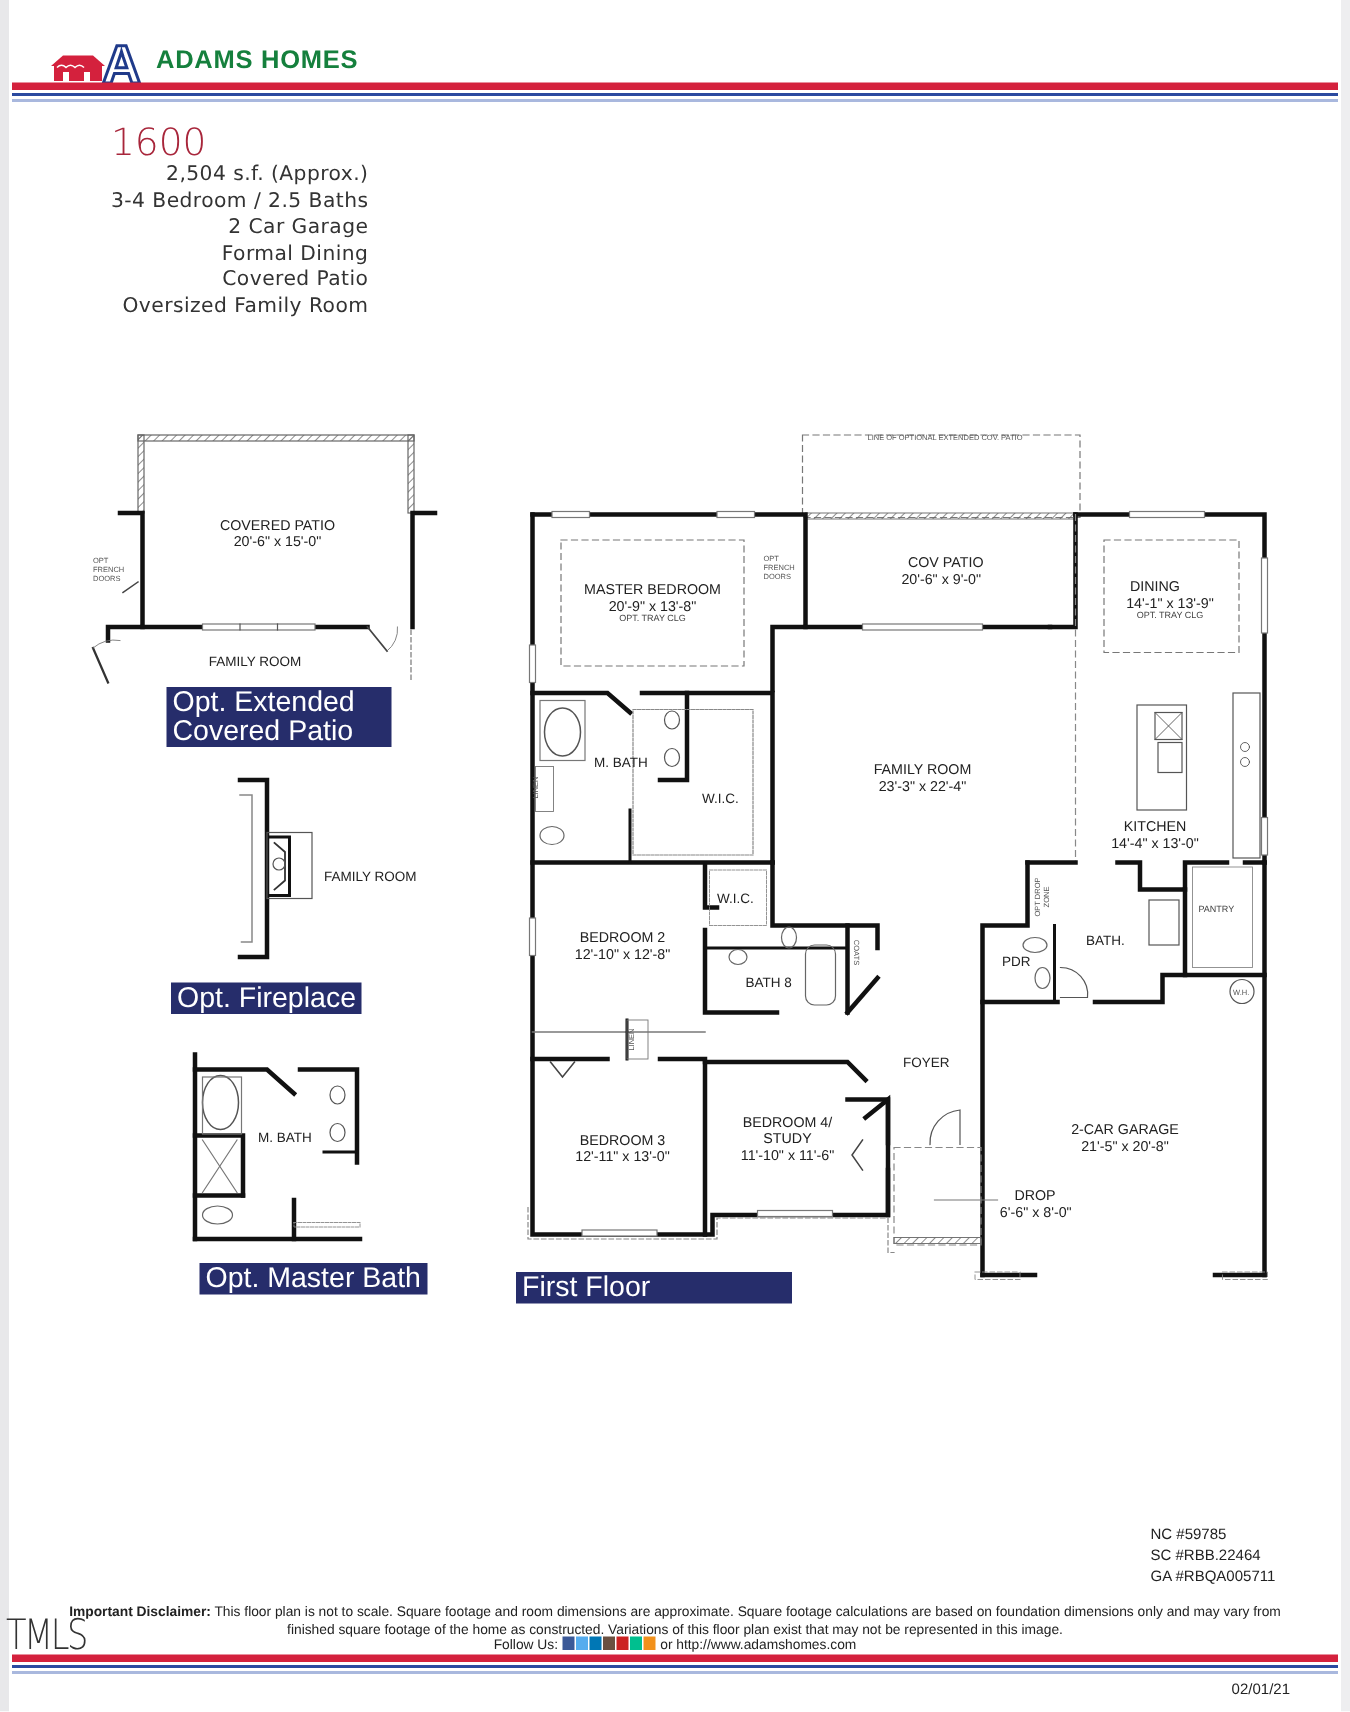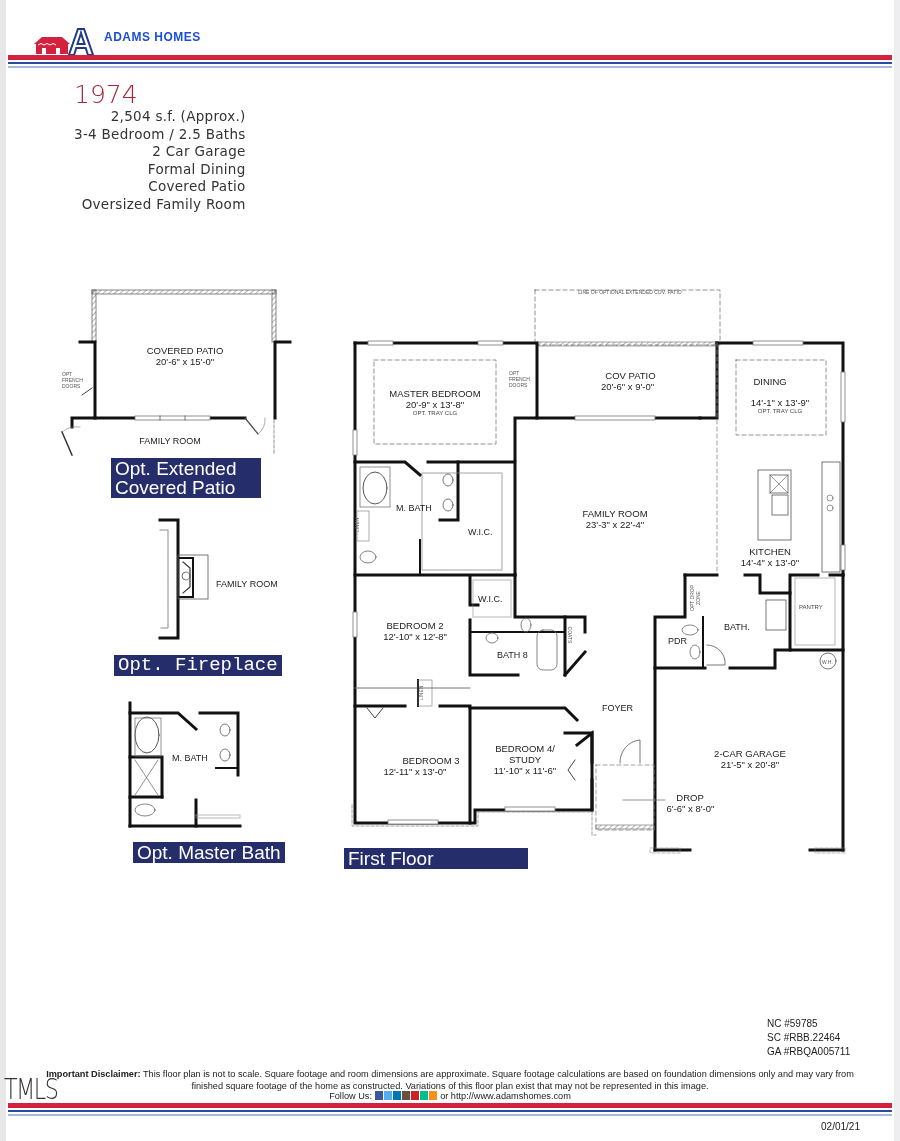--- a/index.html
+++ b/index.html
@@ -6,21 +6,21 @@
   body { width:900px; height:1141px; background:#ffffff; position:relative; overflow:hidden;
          font-family:"Liberation Sans", sans-serif; color:#222; }
   .edge-left { position:absolute; left:0; top:0; width:6px; height:1141px; background:#e8e8ea; }
   .edge-right { position:absolute; right:0; top:0; width:6px; height:1141px; background:#eeeef0; }
 
   
   .logo { position:absolute; left:32px; top:26px; height:32px; width:240px; }
   .logo-house { position:absolute; left:0; top:8px; }
   .logo-a { position:absolute; left:36px; top:-1px; font-family:"Liberation Sans", sans-serif; font-weight:bold;
             font-size:36px; color:#ffffff; -webkit-text-stroke:2px #1f3a8a; line-height:36px; }
-  .logo-text { position:absolute; left:72px; top:4px; font-weight:bold; font-size:12px; color:#1d4ed8; letter-spacing:0.5px; }
+  .logo-text { position:absolute; left:72px; top:4px; font-weight:bold; font-size:17px; color:#15803d; letter-spacing:0.5px; }
 
   .rule { position:absolute; left:8px; right:8px; }
   .rule-red { height:5px; background:#d4213d; }
   .rule-blue { height:2px; background:#2b4aa0; }
   .rule-lblue { height:2px; background:#a9b8de; }
 
   .plan-number { position:absolute; left:74px; top:80px; font-size:25px; color:#a8263b; font-family:"DejaVu Sans", sans-serif; font-weight:300; }
   .features { position:absolute; left:74px; top:108px; font-family:"DejaVu Sans", sans-serif; font-size:13.5px; color:#333; line-height:17.5px; letter-spacing:0.3px;text-align:right; }
   .features div { white-space:nowrap; }
 
@@ -55,21 +55,21 @@
     <rect x="10" y="14" width="4" height="6" fill="#fff"></rect>
     <rect x="24" y="14" width="4" height="6" fill="#fff"></rect>
   </svg>
   <span class="logo-a">A</span>
   <span class="logo-text">ADAMS HOMES</span>
 </div>
 <div class="rule rule-red" style="top:55px;"></div>
 <div class="rule rule-blue" style="top:62px;"></div>
 <div class="rule rule-lblue" style="top:66px;"></div>
 
-<div class="plan-number">1974</div>
+<div class="plan-number">1600</div>
 <div class="features">
   <div>2,504 s.f. (Approx.)</div>
   <div>3-4 Bedroom / 2.5 Baths</div>
   <div>2 Car Garage</div>
   <div>Formal Dining</div>
   <div>Covered Patio</div>
   <div>Oversized Family Room</div>
 </div>
 
 <svg class="plan" width="900" height="1141">
@@ -239,37 +239,37 @@
   <div>FRENCH</div>
   <div>DOORS</div>
 </div>
 <div class="lbl" style="left:120px;top:436px;width:100px;font-size:9px;">FAMILY ROOM</div>
 <div class="tag" style="left:111px;top:458px;width:142px;">
   <div>Opt. Extended</div>
   <div>Covered Patio</div>
 </div>
 
 <div class="lbl" style="left:216px;top:579px;font-size:9px;">FAMILY ROOM</div>
-<div class="tag" style="left:114px;top:655px;font-family:Liberation Mono, monospace;">Opt. Fireplace</div>
+<div class="tag" style="left:114px;top:655px;">Opt. Fireplace</div>
 
 <div class="lbl" style="left:172px;top:753px;font-size:9px;">M. BATH</div>
 <div class="tag" style="left:105px;top:842px;margin-left:28px;">Opt. Master Bath</div>
 
 <div class="lbl tiny" style="left:560px;top:289px;width:140px;">LINE OF OPTIONAL EXTENDED COV. PATIO</div>
 <div class="lbl" style="left:380px;top:388px;width:110px;">MASTER BEDROOM</div>
 <div class="lbl" style="left:380px;top:399px;width:110px;">20'-9" x 13'-8"</div>
 <div class="lbl small" style="left:380px;top:410px;width:110px;">OPT. TRAY CLG</div>
 <div class="lbl tiny" style="left:509px;top:370px;width:28px;text-align:left;">
   <div>OPT</div>
   <div>FRENCH</div>
   <div>DOORS</div>
 </div>
 <div class="lbl" style="left:578px;top:370px;width:105px;">COV PATIO</div>
 <div class="lbl" style="left:575px;top:381px;width:105px;">20'-6" x 9'-0"</div>
-<div class="lbl" style="left:735px;top:376px;width:70px;">DINING</div>
+<div class="lbl" style="left:735px;top:386px;width:70px;">DINING</div>
 <div class="lbl" style="left:735px;top:397px;width:90px;">14'-1" x 13'-9"</div>
 <div class="lbl small" style="left:735px;top:408px;width:90px;">OPT. TRAY CLG</div>
 <div class="lbl" style="left:565px;top:508px;width:100px;">FAMILY ROOM</div>
 <div class="lbl" style="left:565px;top:519px;width:100px;">23'-3" x 22'-4"</div>
 <div class="lbl" style="left:396px;top:503px;font-size:9px;">M. BATH</div>
 <div class="lbl" style="left:468px;top:527px;font-size:9px;">W.I.C.</div>
 <div class="lbl" style="left:478px;top:594px;font-size:9px;">W.I.C.</div>
 <div class="lbl tiny" style="left:350px;top:522px;transform:rotate(-90deg);">LINEN</div>
 <div class="lbl tiny" style="left:414px;top:690px;transform:rotate(-90deg);">LINEN</div>
 <div class="lbl" style="left:745px;top:546px;width:50px;">KITCHEN</div>
@@ -277,21 +277,21 @@
 <div class="lbl" style="left:365px;top:620px;width:100px;">BEDROOM 2</div>
 <div class="lbl" style="left:365px;top:631px;width:100px;">12'-10" x 12'-8"</div>
 <div class="lbl" style="left:497px;top:650px;font-size:9px;">BATH 8</div>
 <div class="lbl tiny" style="left:562px;top:632px;transform:rotate(90deg);">COATS</div>
 <div class="lbl tiny" style="left:680px;top:592px;transform:rotate(-90deg);width:30px;white-space:normal;">OPT DROP ZONE</div>
 <div class="lbl" style="left:668px;top:636px;font-size:9px;">PDR</div>
 <div class="lbl" style="left:724px;top:622px;font-size:9px;">BATH.</div>
 <div class="lbl small" style="left:799px;top:604px;">PANTRY</div>
 <div class="lbl tiny" style="left:822px;top:659px;">W.H.</div>
 <div class="lbl" style="left:602px;top:703px;font-size:9px;">FOYER</div>
-<div class="lbl" style="left:381px;top:755px;width:100px;">BEDROOM 3</div>
+<div class="lbl" style="left:365px;top:755px;width:100px;">BEDROOM 3</div>
 <div class="lbl" style="left:365px;top:766px;width:100px;">12'-11" x 13'-0"</div>
 <div class="lbl" style="left:480px;top:743px;width:90px;">
   <div>BEDROOM 4/</div>
   <div>STUDY</div>
 </div>
 <div class="lbl" style="left:480px;top:765px;width:90px;">11'-10" x 11'-6"</div>
 <div class="lbl" style="left:700px;top:748px;width:100px;">2-CAR GARAGE</div>
 <div class="lbl" style="left:700px;top:759px;width:100px;">21'-5" x 20'-8"</div>
 <div class="lbl" style="left:665px;top:792px;width:50px;">DROP</div>
 <div class="lbl" style="left:658px;top:803px;width:65px;">6'-6" x  8'-0"</div>

